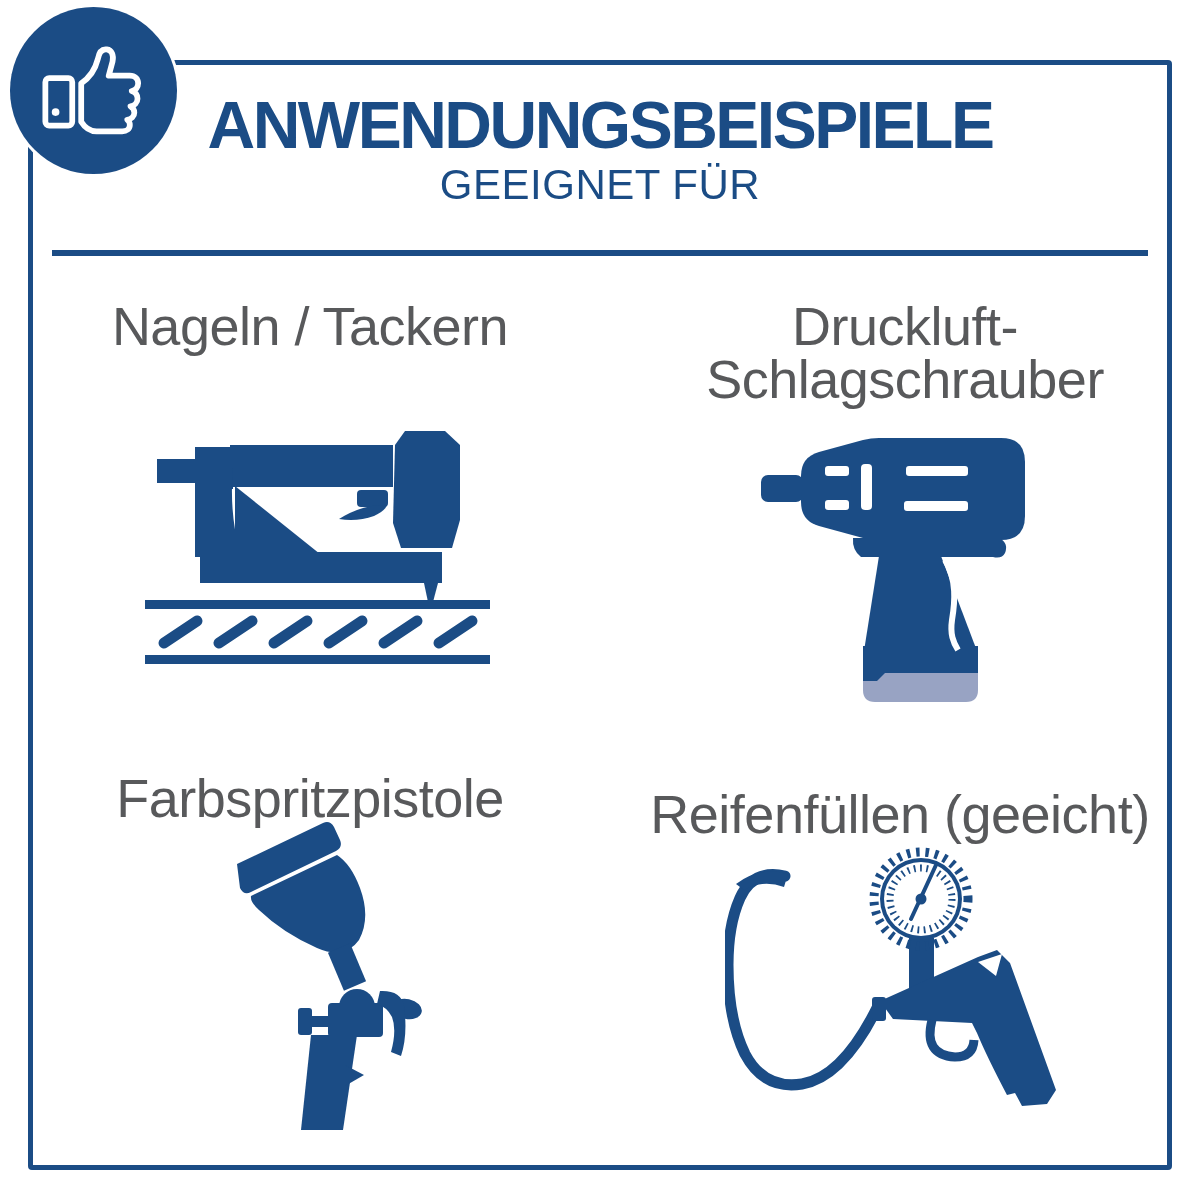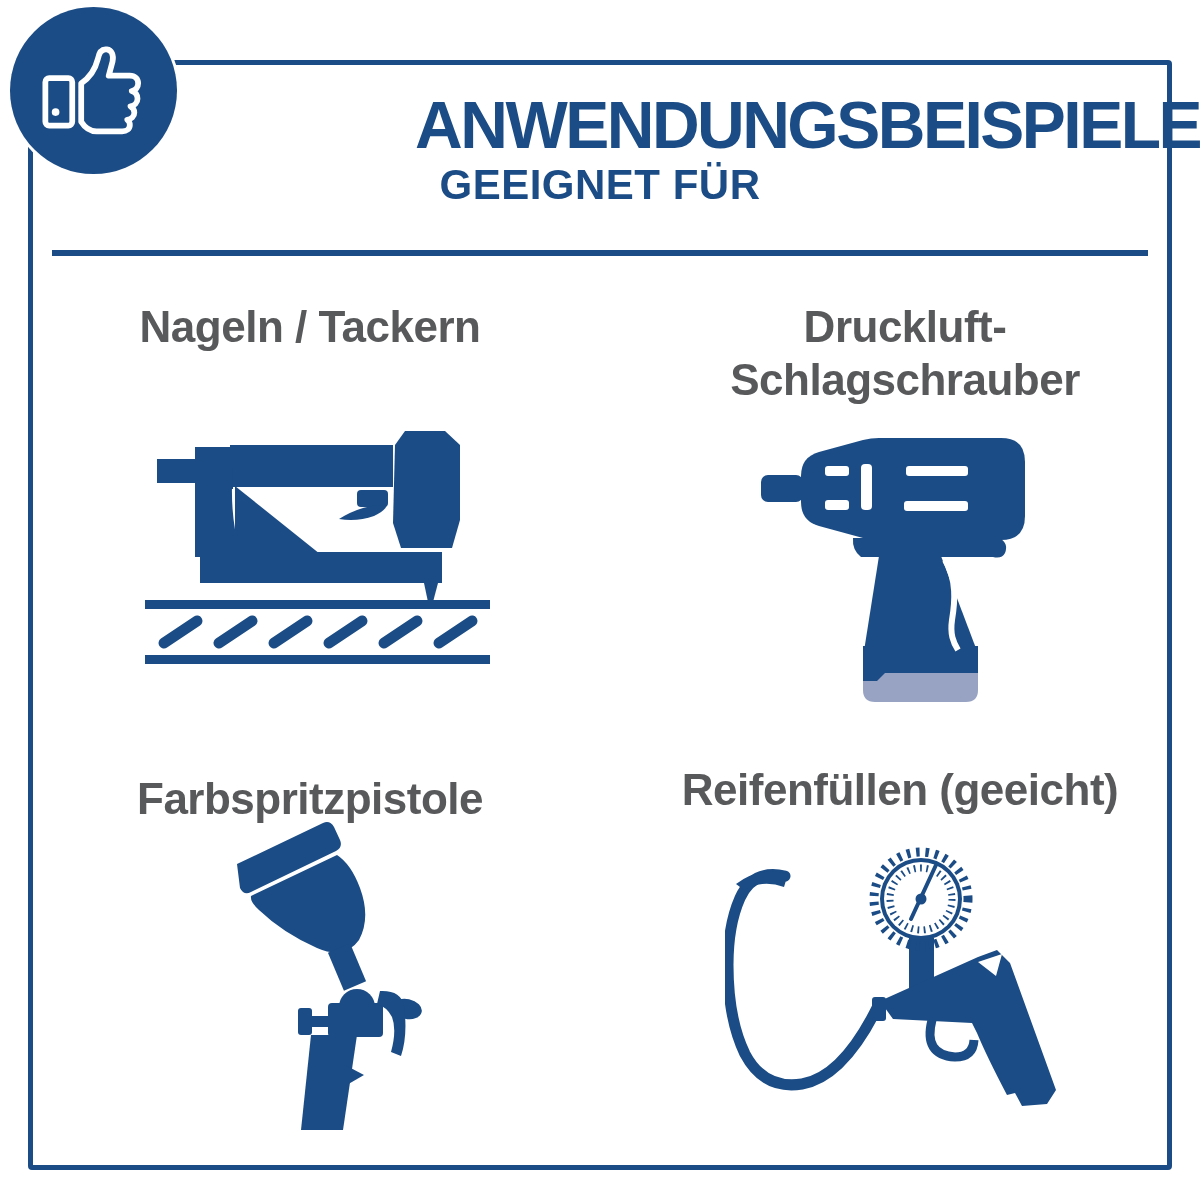--- a/index.html
+++ b/index.html
@@ -11,38 +11,38 @@
   .frame{
     position:absolute;left:28px;top:60px;width:1134px;height:1100px;
     border:5px solid var(--blue);border-radius:4px;background:transparent;
   }
   .badge{
     position:absolute;left:10px;top:7px;width:167px;height:167px;border-radius:50%;
     background:var(--blue);box-shadow:0 0 0 3px #fff;display:flex;align-items:center;justify-content:center;
   }
   .badge svg{width:128px;height:128px;}
   .title{
-    position:absolute;left:0;top:92px;width:1200px;text-align:right;
+    position:absolute;left:0;top:92px;width:1200px;text-align:center;
     color:var(--blue);font-weight:bold;font-size:66px;letter-spacing:-2.5px;line-height:1;
   }
   .subtitle{
     position:absolute;left:0;top:164px;width:1200px;text-align:center;
-    color:var(--blue);font-weight:700;font-size:42px;letter-spacing:.5px;line-height:1;
+    color:var(--blue);font-weight:400;font-size:42px;letter-spacing:.5px;line-height:1;
   }
   .divider{
     position:absolute;left:52px;top:250px;width:1096px;height:6px;background:var(--blue);
   }
   .cell-label{
-    position:absolute;color:var(--gray);font-weight:bold;font-size:44px;line-height:53px;
+    position:absolute;color:var(--gray);font-weight:normal;font-size:54px;line-height:53px;
     text-align:center;letter-spacing:-0.5px;
   }
   #label-1{left:60px;top:300px;width:500px;}
   #label-2{left:655px;top:300px;width:500px;}
   #label-3{left:60px;top:772px;width:500px;}
-  #label-4{left:650px;top:763px;width:500px;}
+  #label-4{left:650px;top:788px;width:500px;}
   .icon{position:absolute;}
   #icon-nailgun{left:145px;top:428px;width:350px;height:240px;}
   #icon-wrench{left:753px;top:430px;width:295px;height:275px;}
   #icon-spraygun{left:235px;top:820px;width:260px;height:325px;}
   #icon-inflator{left:725px;top:843px;width:350px;height:290px;}
 </style>
 </head>
 <body style="background: rgb(255, 255, 255);">
 
 <div class="frame"></div>

